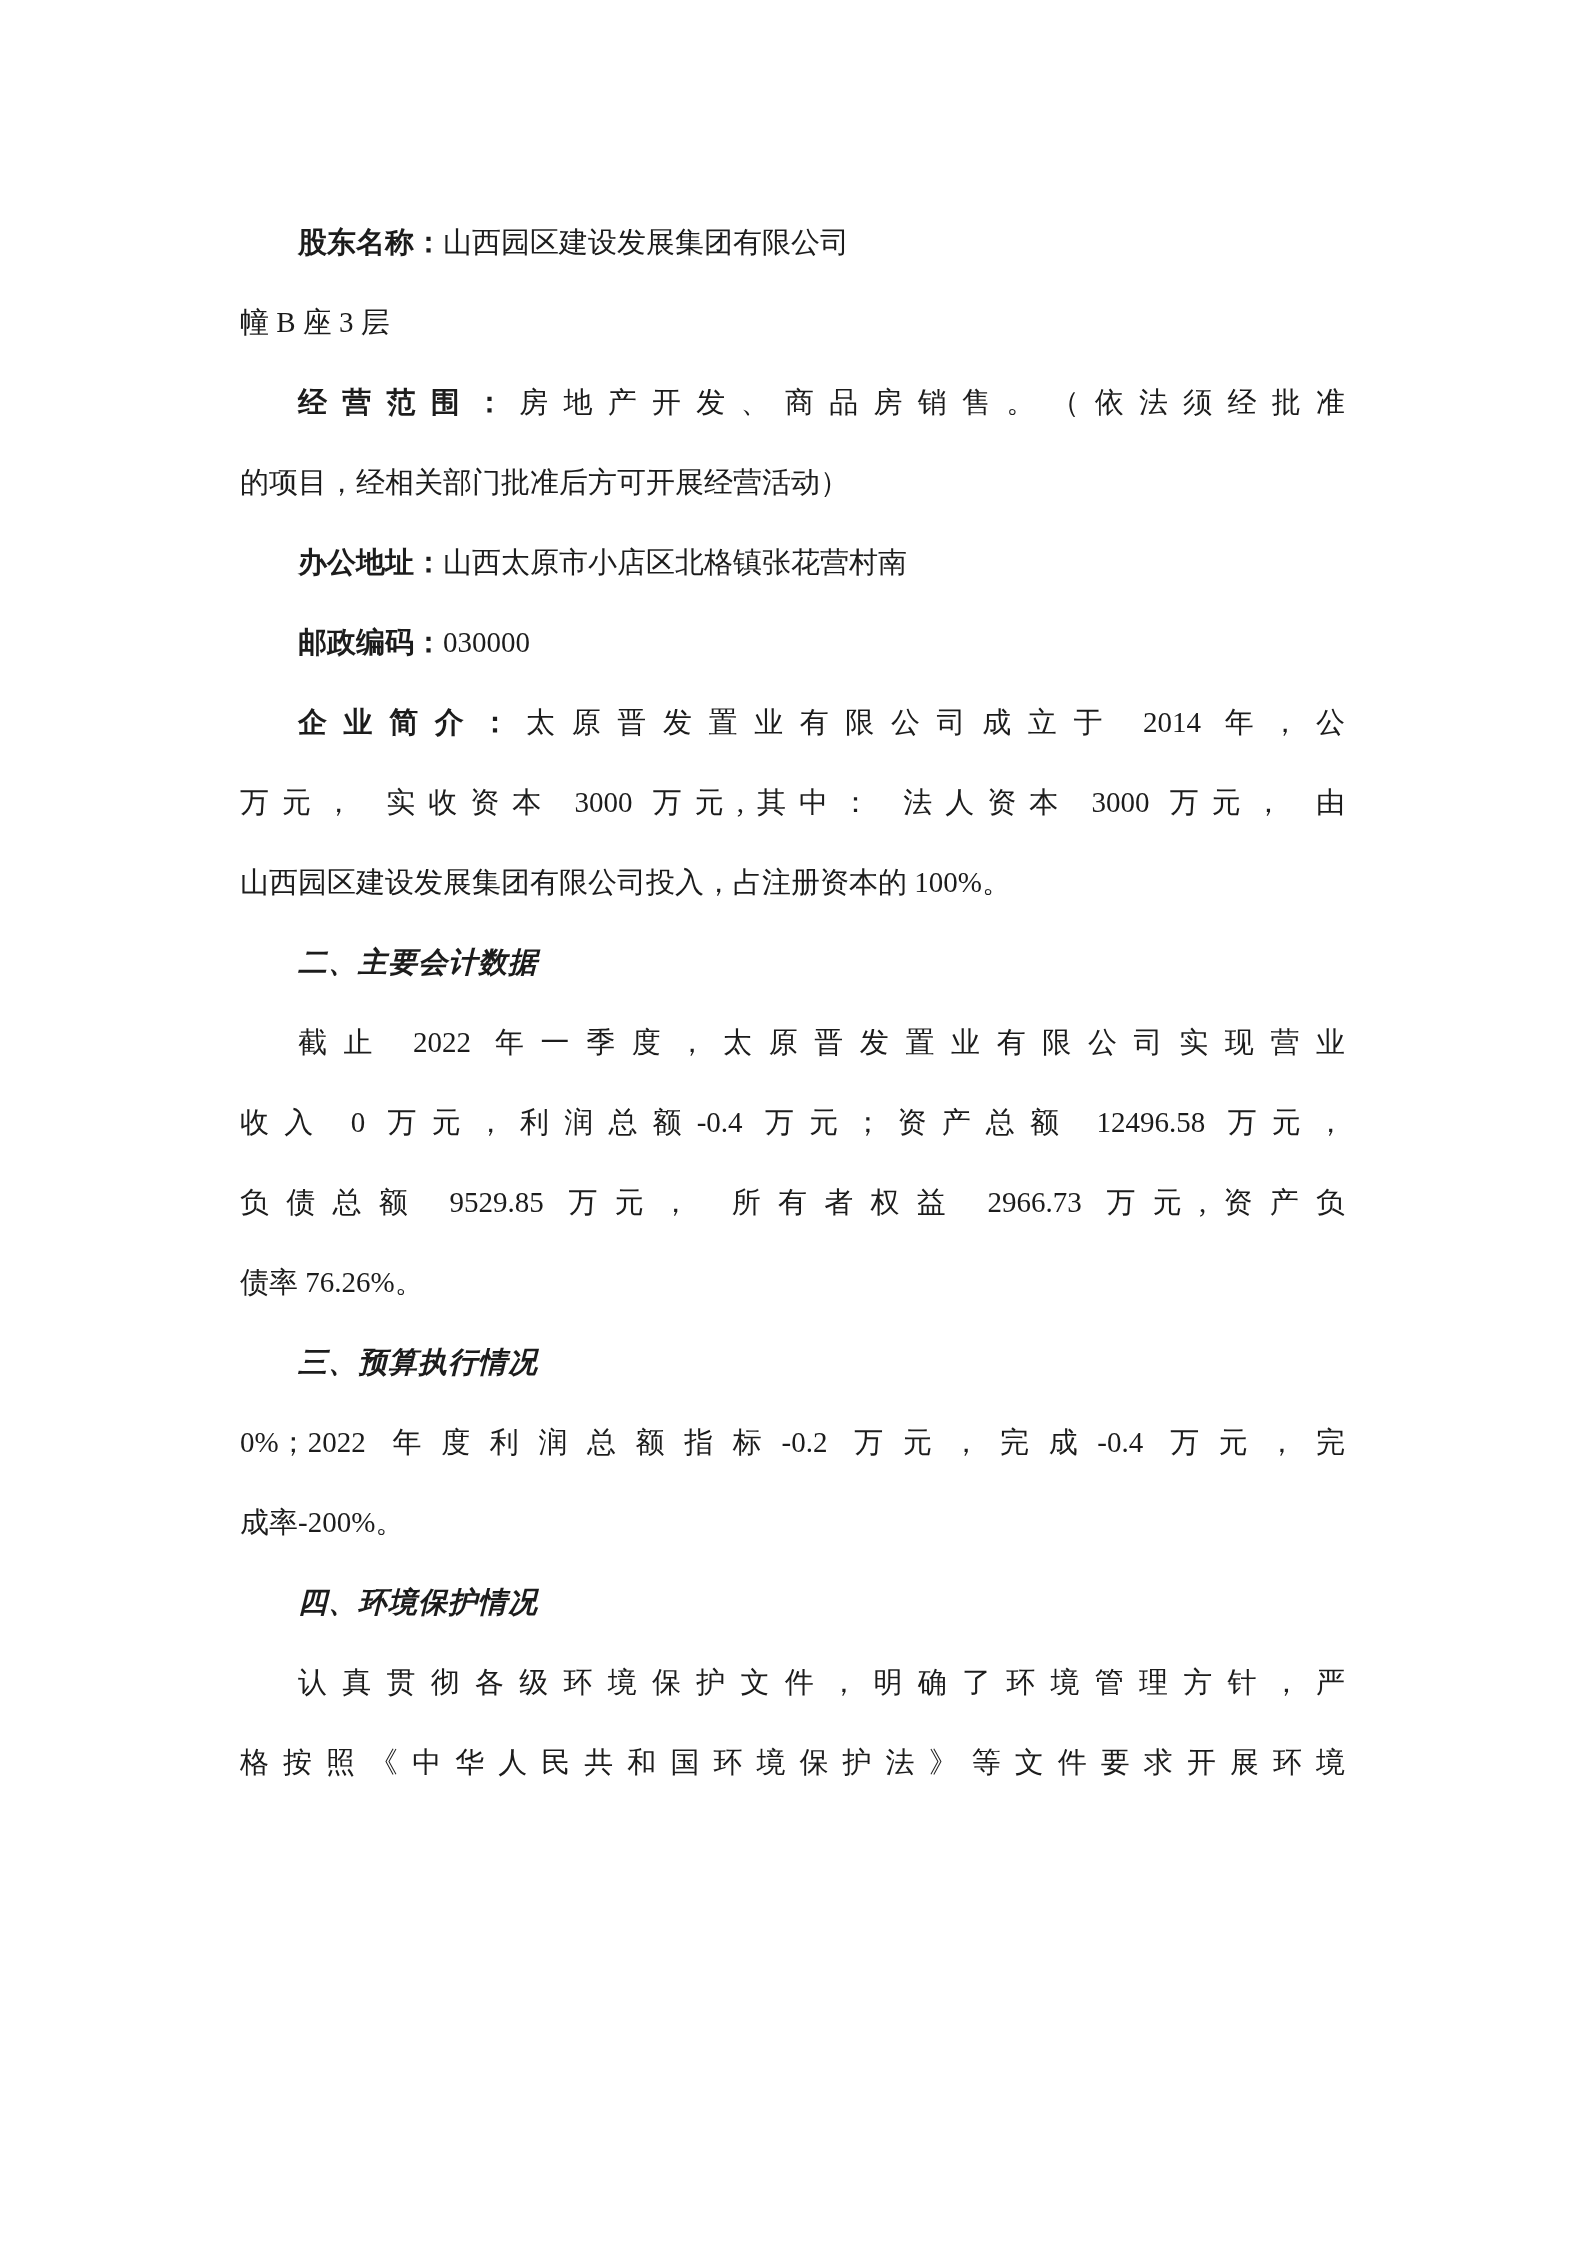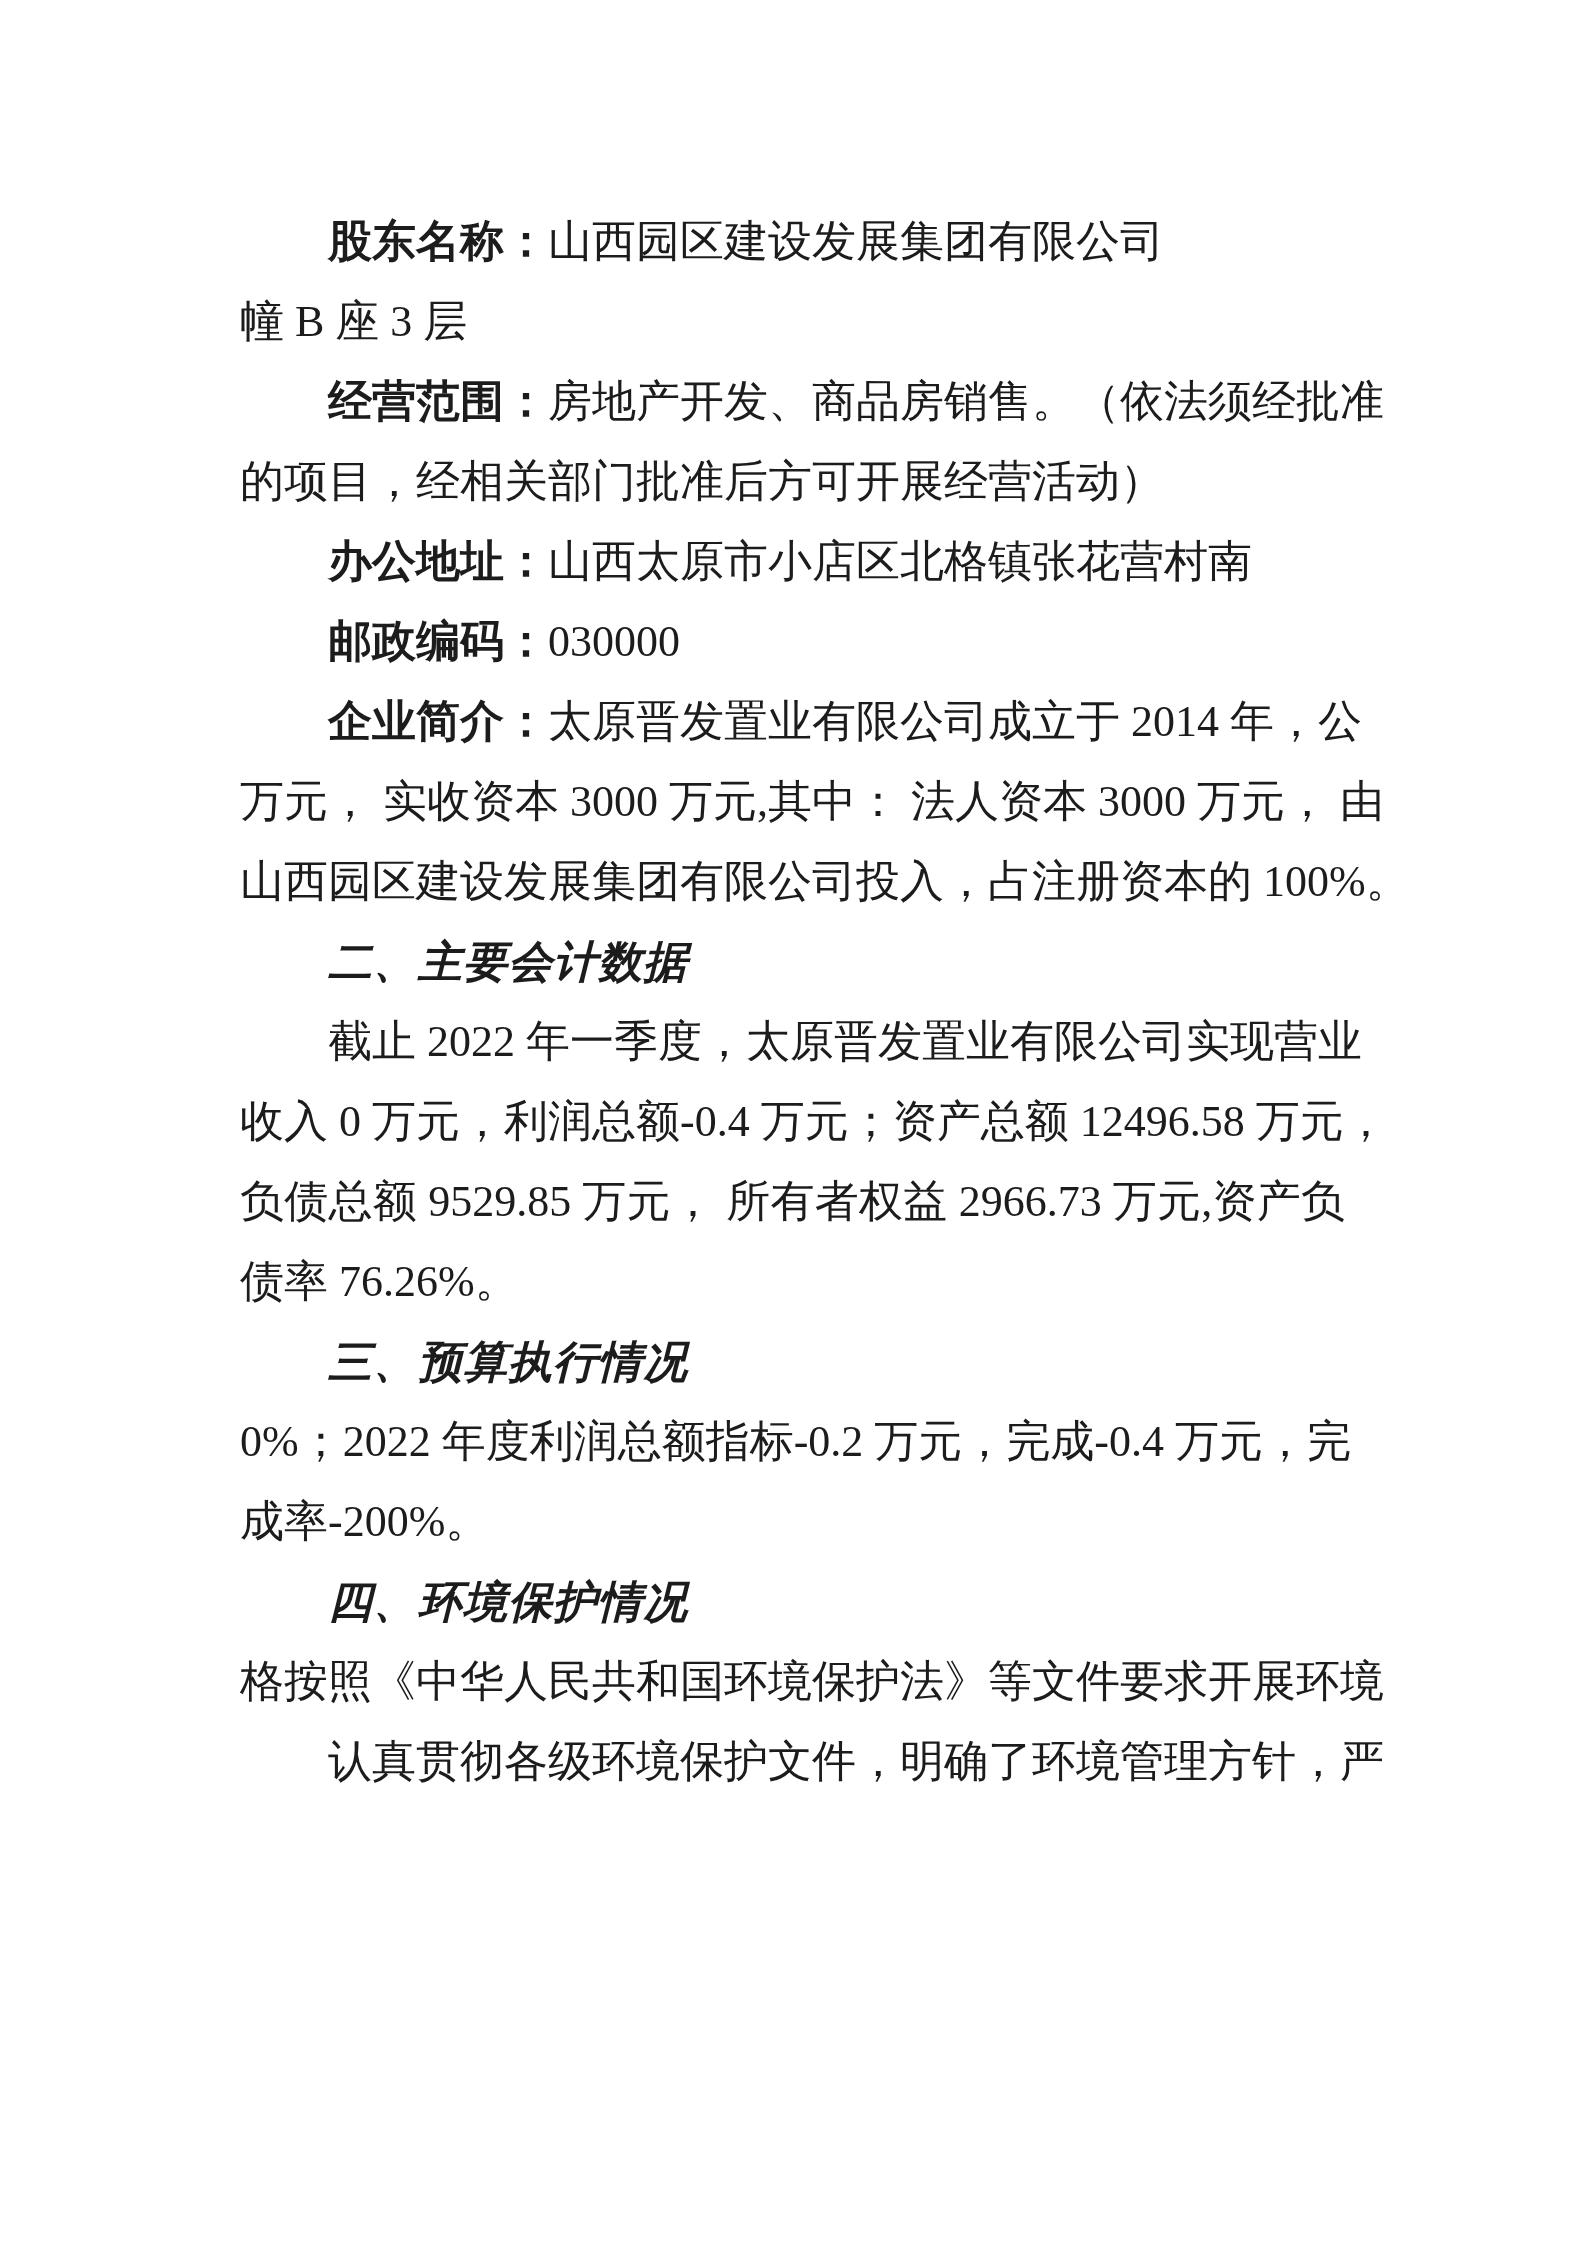--- a/index.html
+++ b/index.html
@@ -14,21 +14,21 @@
     background: #ffffff;
     overflow: hidden;
   }
   .doc {
     position: absolute;
     top: 202px;
     left: 240px;
     width: 1105px;
     color: #1c1c1c;
     font-family: "Liberation Serif", "DejaVu Serif", serif;
-    font-size: 44px;
+    font-size: 29px;
     line-height: 80px;
   }
   .line {
     height: 80px;
     white-space: nowrap;
   }
   .line.justify {
     text-align: justify;
     text-align-last: justify;
     text-justify: inter-character;
@@ -62,16 +62,16 @@
       <div class="line"><span class="seg">山西园区建设发展集团有限公司投入，占注册资本的 100%。</span></div>
       <div class="line indent heading"><span class="seg b">二、主要会计数据</span></div>
       <div class="line justify indent"><span class="seg">截止 2022 年一季度，太原晋发置业有限公司实现营业</span></div>
       <div class="line justify"><span class="seg">收入 0 万元，利润总额-0.4 万元；资产总额 12496.58 万元，</span></div>
       <div class="line justify"><span class="seg">负债总额 9529.85 万元， 所有者权益 2966.73 万元,资产负</span></div>
       <div class="line"><span class="seg">债率 76.26%。</span></div>
       <div class="line indent heading"><span class="seg b">三、预算执行情况</span></div>
       <div class="line justify"><span class="seg">0%；2022 年度利润总额指标-0.2 万元，完成-0.4 万元，完</span></div>
       <div class="line"><span class="seg">成率-200%。</span></div>
       <div class="line indent heading"><span class="seg b">四、环境保护情况</span></div>
+      <div class="line justify indent"><span class="seg">认真贯彻各级环境保护文件，明确了环境管理方针，严</span></div>
       <div class="line justify"><span class="seg">格按照《中华人民共和国环境保护法》等文件要求开展环境</span></div>
-      <div class="line justify indent"><span class="seg">认真贯彻各级环境保护文件，明确了环境管理方针，严</span></div>
     </div>
 </div>
 
 </body></html>

